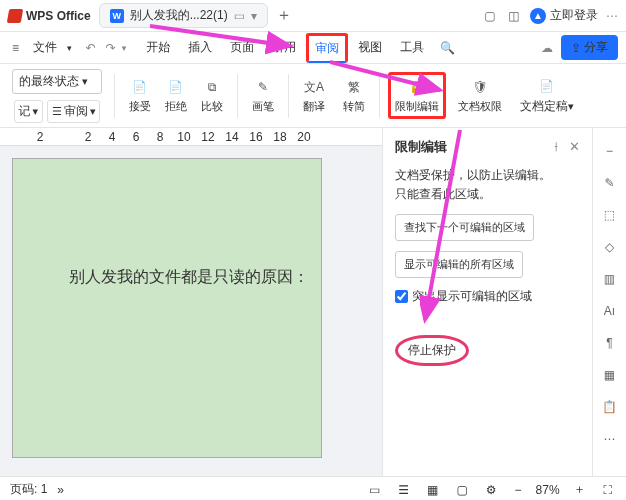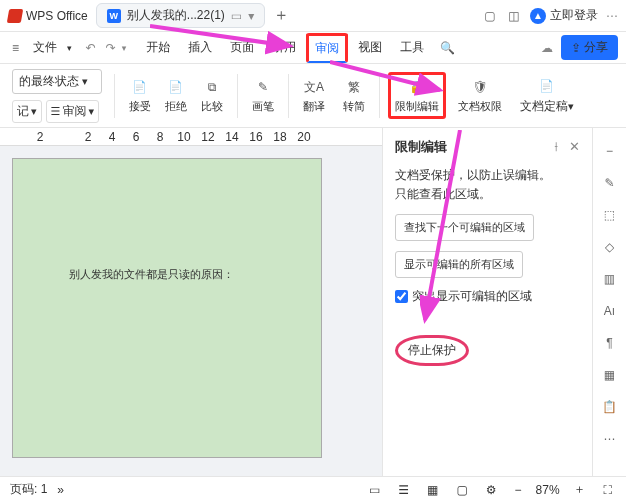--- a/index.html
+++ b/index.html
@@ -1,49 +1,49 @@
 <!DOCTYPE html>
 <html><head>
 <meta charset="utf-8">
 <style>
 *{box-sizing:border-box;margin:0;padding:0;font-family:"Microsoft YaHei",sans-serif;font-size:12px;color:#333}
 body{width:626px;height:500px;background:#fff;overflow:hidden;position:relative}
 .titlebar{height:32px;display:flex;align-items:center;padding:0 8px;gap:8px;border-bottom:1px solid #e5e5e5}
-.logo{display:flex;align-items:center;gap:4px;font-weight:normal}
+.logo{display:flex;align-items:center;gap:4px;font-weight:bold}
 .logo-ico{width:14px;height:14px;background:#d9301f;border-radius:2px;transform:skewX(-10deg)}
 .tab{display:flex;align-items:center;gap:6px;background:#f4f6f8;border:1px solid #dbe0e6;border-radius:6px;padding:3px 10px}
 .doc-ico{width:14px;height:14px;background:#1e6fff;border-radius:2px;display:flex;align-items:center;justify-content:center;color:#fff;font-size:9px;font-weight:bold}
 .tab .dup{color:#888}
 .plus{font-size:16px;color:#666}
 .spacer{flex:1}
 .title-ico{width:16px;height:16px;color:#666;display:flex;align-items:center;justify-content:center}
 .login{display:flex;align-items:center;gap:4px;color:#1e6fff}
 .login .av{width:16px;height:16px;border-radius:50%;background:#1e6fff;color:#fff;display:flex;align-items:center;justify-content:center;font-size:10px}
 .menubar{height:32px;display:flex;align-items:center;padding:0 8px;gap:2px;border-bottom:1px solid #e5e5e5}
 .file-btn{display:flex;align-items:center;gap:10px;padding:4px 8px}
 .menu-item{padding:6px 8px;cursor:pointer}
 .menu-item.active{color:#1e6fff;border-bottom:2px solid #1e6fff;padding-bottom:4px}
 .hl-red{border:3px solid #ff2a2a;border-radius:3px}
 .share{background:#1e6fff;color:#fff;padding:4px 10px;border-radius:4px;display:flex;align-items:center;gap:3px}
 .ribbon{height:64px;display:flex;align-items:center;padding:4px 8px;gap:6px;border-bottom:1px solid #e5e5e5;overflow:hidden}
-.rb-box{display:flex;flex-direction:column;align-items:flex-start;gap:2px;padding:2px 4px}
+.rb-box{display:flex;flex-direction:column;align-items:center;gap:2px;padding:2px 4px}
 .rb-sel{border:1px solid #ccc;border-radius:3px;padding:3px 6px;font-size:11px;width:90px}
 .rb-small{display:flex;gap:4px;margin-top:4px}
 .rb-sm{border:1px solid #ddd;border-radius:3px;padding:2px 4px;font-size:11px;display:flex;align-items:center;gap:2px}
 .vline{width:1px;height:44px;background:#e5e5e5;margin:0 2px}
 .rb-btn{display:flex;flex-direction:column;align-items:center;gap:2px;padding:4px 6px;cursor:pointer;border-radius:3px}
 .rb-btn .ico{width:20px;height:20px;color:#555;display:flex;align-items:center;justify-content:center}
 .rb-btn .lbl{font-size:11px;white-space:nowrap}
 .rb-row{display:flex;gap:2px}
 .main{display:flex;height:348px}
 .docarea{flex:1;background:#f0f2f5;position:relative;overflow:hidden}
 .ruler{height:18px;background:#fff;border-bottom:1px solid #ddd;display:flex;align-items:center;font-size:9px;color:#888;padding-left:28px}
 .ruler span{width:24px;text-align:center}
 .page{position:absolute;left:12px;top:30px;width:310px;height:300px;background:#cde6c7;border:1px solid #aaa}
-.page-txt{position:absolute;left:56px;top:108px;font-size:11px}
+.page-txt{position:absolute;left:56px;top:108px;font-size:16px}
 .sidepanel{width:210px;border-left:1px solid #e5e5e5;padding:10px 12px;display:flex;flex-direction:column;gap:10px;position:relative}
 .sp-head{display:flex;align-items:center;justify-content:space-between}
 .sp-title{font-weight:bold;font-size:13px}
 .sp-ico{color:#888;cursor:pointer;font-size:13px}
 .sp-txt{font-size:11px;line-height:1.6;color:#555}
 .sp-btn{border:1px solid #ccc;border-radius:3px;padding:5px 8px;font-size:11px;background:#fff;width:fit-content;cursor:pointer}
 .sp-chk{display:flex;align-items:center;gap:4px;font-size:11px}
 .sp-chk input{accent-color:#1e6fff}
 .stop{border:3px solid #e53a6b;border-radius:50%/60%;padding:4px 10px;display:inline-block}
 .righticons{width:34px;border-left:1px solid #e5e5e5;display:flex;flex-direction:column;align-items:center;gap:14px;padding-top:14px}

